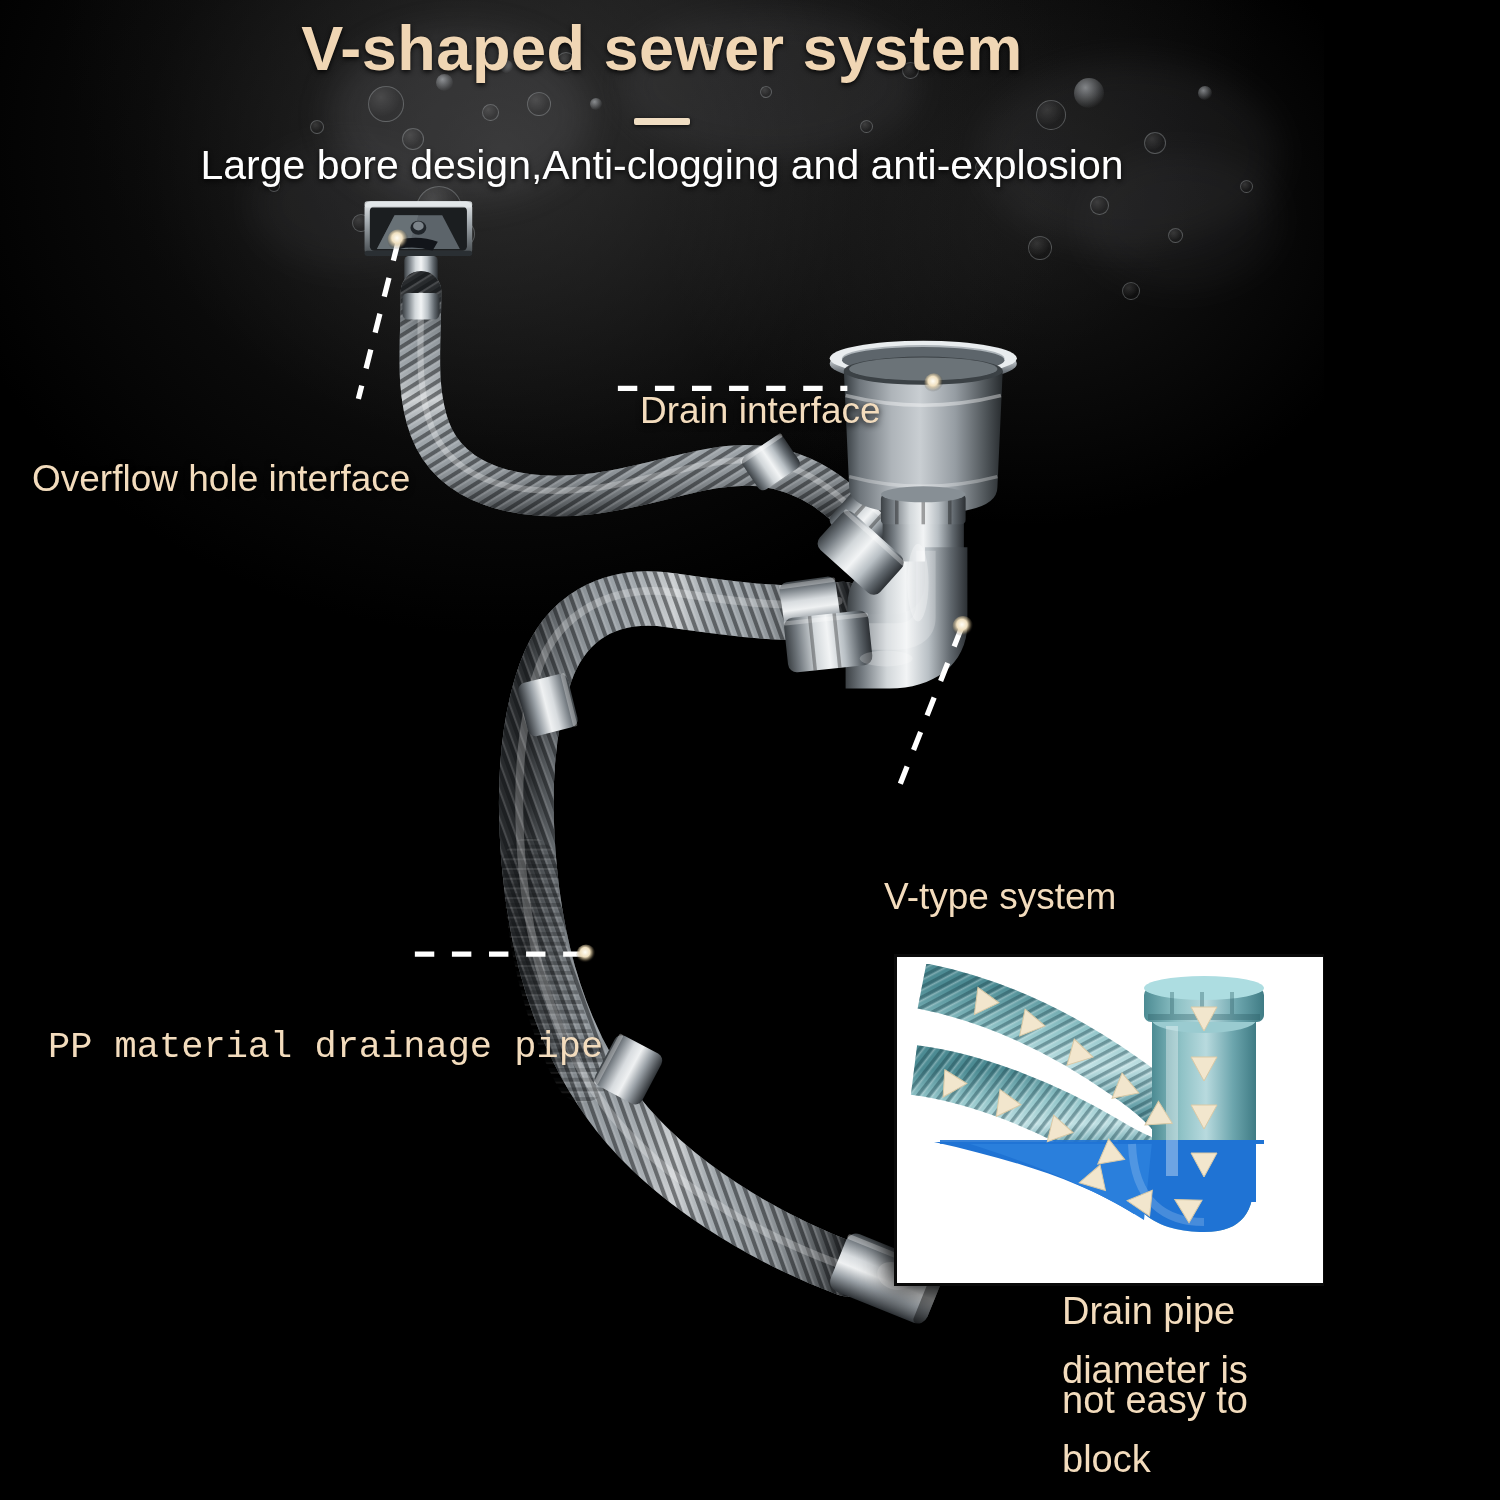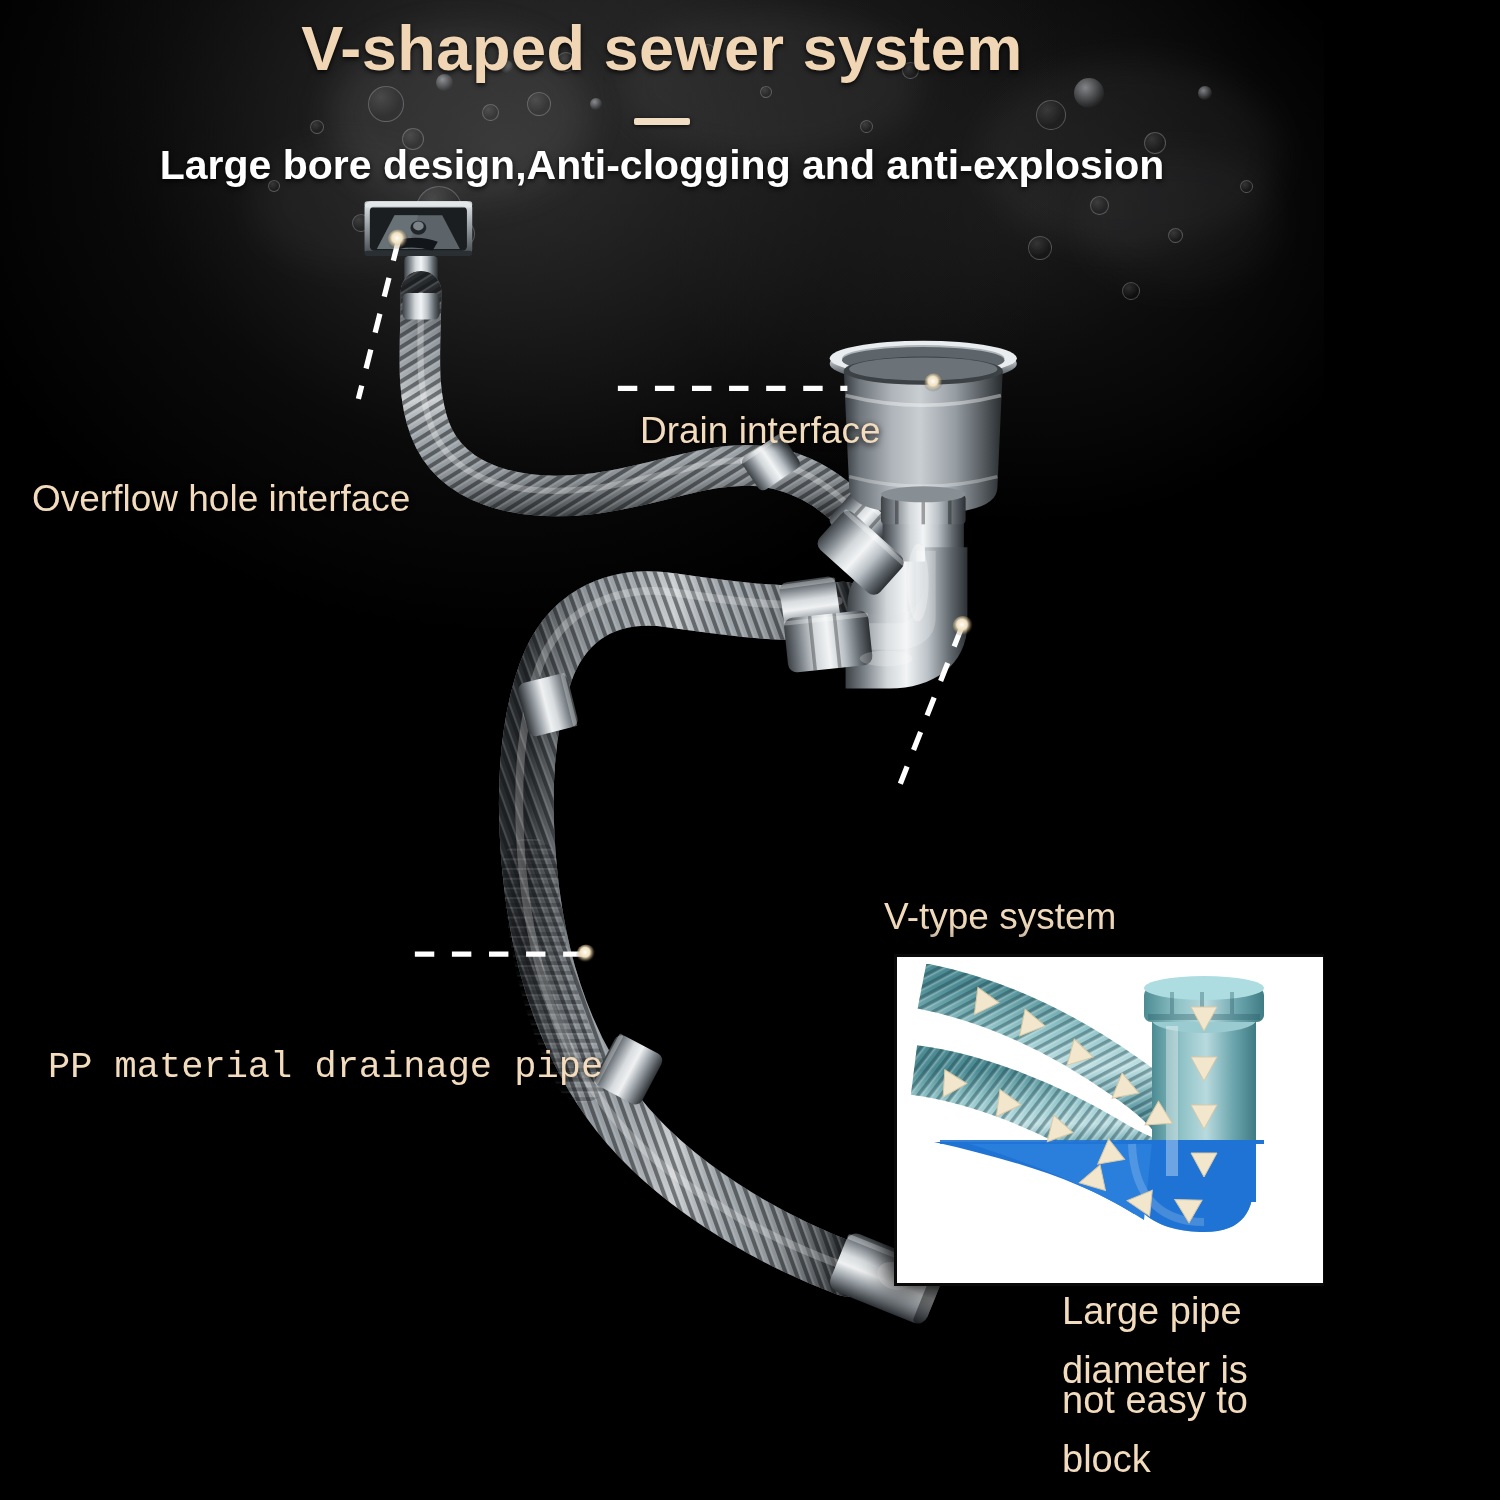--- a/index.html
+++ b/index.html
@@ -19,25 +19,25 @@
   .bubble.solid{border:none;background:radial-gradient(circle at 38% 32%, rgba(215,220,225,.55), rgba(150,155,160,.18) 60%, rgba(0,0,0,0) 78%);}
   .smoke{position:absolute;border-radius:50%;filter:blur(16px);background:rgba(120,124,128,.18);}
 
   
   .title{position:absolute;left:0;right:0;top:12px;text-align:center;
     font-size:63px;font-weight:700;letter-spacing:.5px;color:#f0d6b4;
     text-shadow:0 2px 5px rgba(0,0,0,.85);}
   .rule{position:absolute;left:50%;top:118px;transform:translateX(-50%);
     width:56px;height:7px;border-radius:2px;background:#f0ddc2;box-shadow:0 1px 4px rgba(0,0,0,.8);}
   .subtitle{position:absolute;left:0;right:0;top:142px;text-align:center;
-    font-size:41px;font-weight:700;color:#ffffff;text-shadow:0 2px 5px rgba(0,0,0,.85);}
+    font-size:41px;font-weight:400;color:#ffffff;text-shadow:0 2px 5px rgba(0,0,0,.85);}
 
   
   .label{position:absolute;color:#f3dcbd;font-size:37px;font-weight:500;white-space:nowrap;
-    text-shadow:0 2px 6px rgba(0,0,0,.9);margin-top:20px;}
+    text-shadow:0 2px 6px rgba(0,0,0,.9);}
   .cap{position:absolute;color:#f3dcbd;font-size:38px;font-weight:500;line-height:1.55;
     text-shadow:0 2px 6px rgba(0,0,0,.9);}
 
   
   .art{position:absolute;inset:0;}
 
   
   .inset{position:absolute;left:897px;top:957px;width:412px;height:312px;
     background:#ffffff;border:7px solid #ffffff;box-shadow:0 0 0 3px #0a0a0a, 0 0 26px 9px rgba(0,0,0,.9);}
   .inset-canvas{position:absolute;inset:0;background:#fdfdfd;overflow:hidden;}
@@ -458,16 +458,16 @@
               <path d="M-13 -11 L13 -11 L0 13 Z"></path>
             </g>
           <g transform="translate(282,242) rotate(120)">
               <path d="M-13 -11 L13 -11 L0 13 Z"></path>
             </g>
         </g>
       </svg>
     </div>
   </div>
 
-  <div class="cap" style="left:1062px;top:1282px;">Large pipe diameter is</div>
+  <div class="cap" style="left:1062px;top:1282px;">Drain pipe diameter is</div>
   <div class="cap" style="left:1062px;top:1355px;margin-top:16px;">not easy to block</div>
 
 </div>
 
 </body></html>

